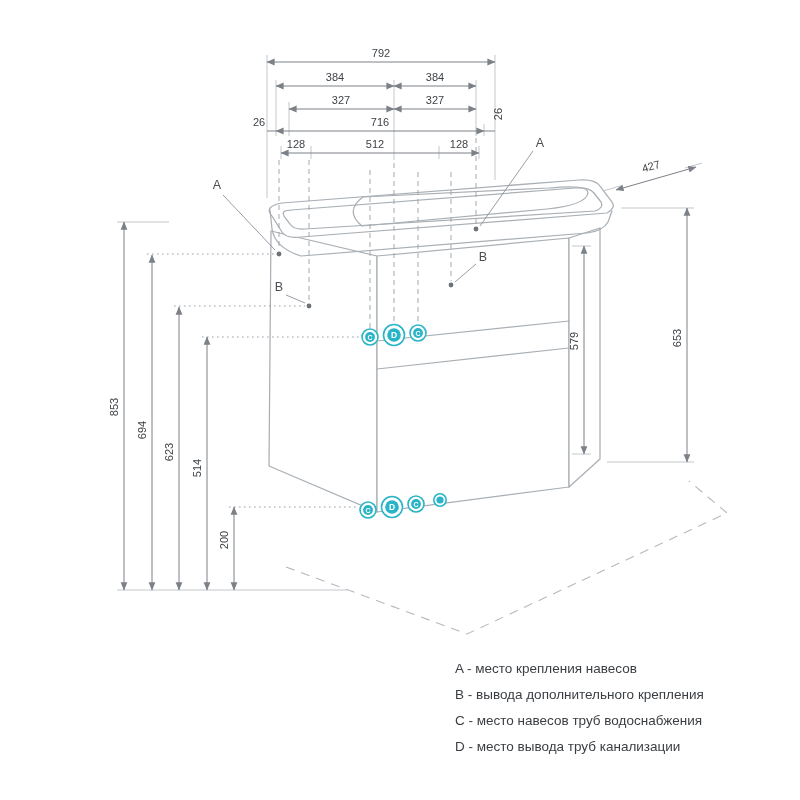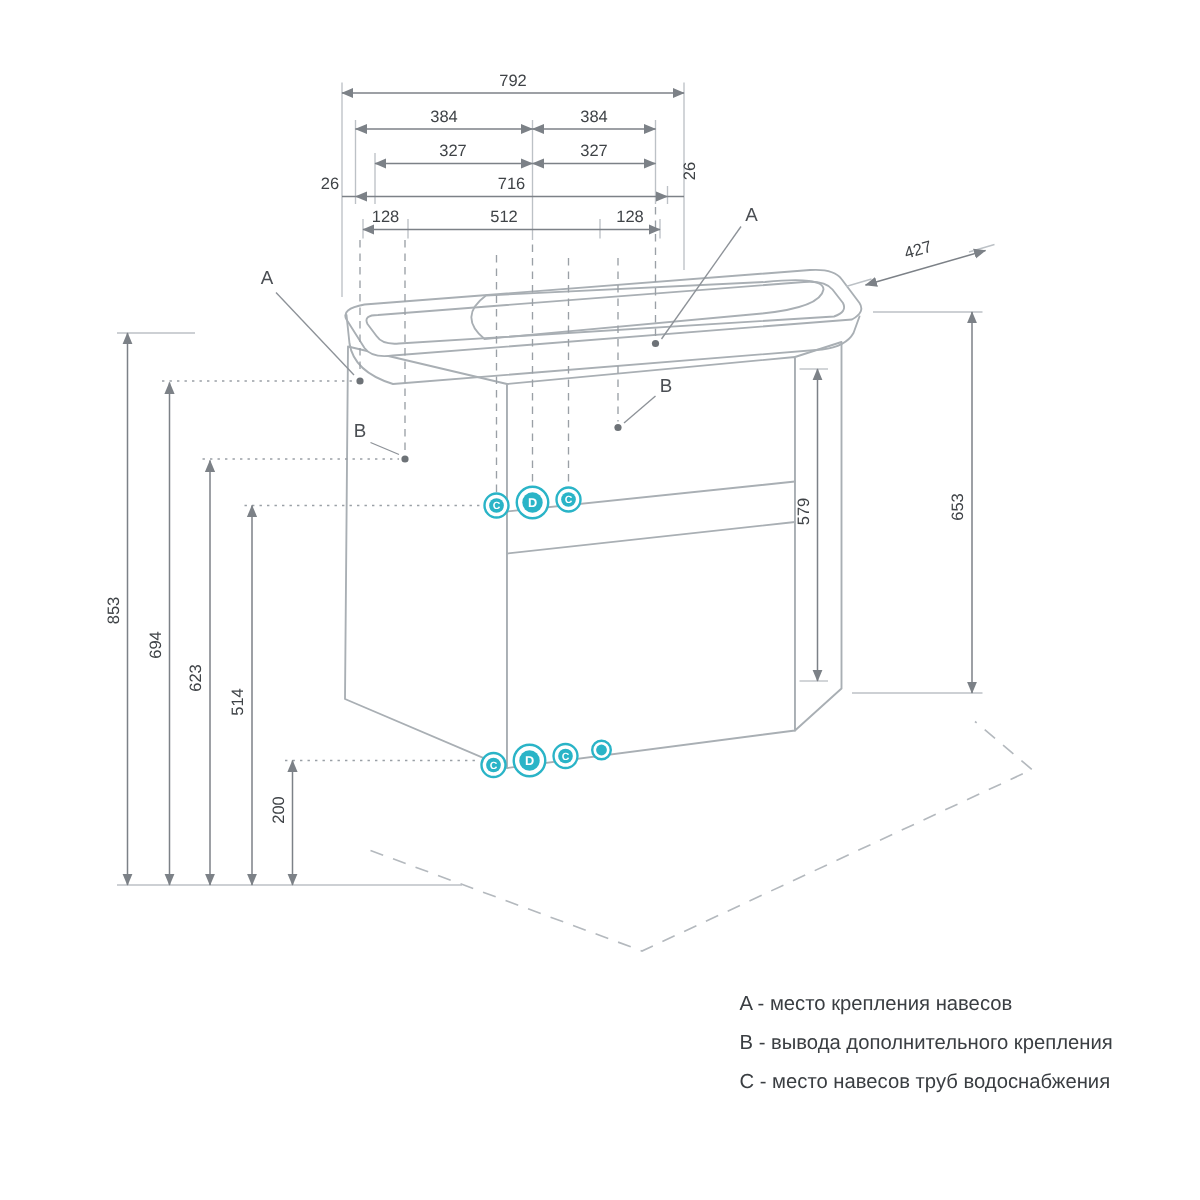--- a/index.html
+++ b/index.html
@@ -1,18 +1,18 @@
 <!DOCTYPE html>
 <html style="--outlet-accent: #2ab4c7; --line: #a9afb4; --dimension: #7c8187; --label-text: #3f4347;"><head>
 <meta charset="utf-8">
 <style>
   html,body{margin:0;padding:0;background:#ffffff;}
   body{width:800px;height:800px;position:relative;overflow:hidden;
        font-family:"Liberation Sans",sans-serif;}
-  .stage{position:absolute;inset:0;}
+  .stage{position:absolute;inset:0;padding-left:39px;}
   svg{display:block;}
 
   
   .s-draw{stroke:var(--line,#a9afb4);stroke-width:1.25;fill:none;stroke-linejoin:round;stroke-linecap:round;}
   .s-face{fill:#ffffff;}
   .s-floor{stroke:#b4b9be;stroke-width:1.1;fill:none;stroke-dasharray:9 7;}
 
   
   .ln-dim{stroke:var(--dimension,#7c8187);stroke-width:1;fill:none;}
   .ln-ext{stroke:#bcc1c6;stroke-width:0.9;}
@@ -22,21 +22,21 @@
   .pt{fill:#6d7277;}
 
   .t-dim{font-size:11px;fill:var(--label-text,#3f4347);text-anchor:middle;}
   .t-marker{font-size:12.5px;fill:#4a4e53;text-anchor:middle;}
   .t-outlet{font-size:7px;font-weight:bold;fill:#ffffff;text-anchor:middle;}
   .t-outlet-big{font-size:8.5px;font-weight:bold;fill:#ffffff;text-anchor:middle;}
 
   .outlet-ring{stroke:var(--outlet-accent,#2ab4c7);stroke-width:1.6;fill:#ffffff;}
   .outlet-core{fill:var(--outlet-accent,#2ab4c7);}
 
-  .legend{position:absolute;left:455px;top:656px;color:#3a3e42;font-size:13.5px;line-height:26px;margin-left:38px;}
+  .legend{position:absolute;left:455px;top:656px;color:#3a3e42;font-size:13.5px;line-height:26px;}
   .legend div{white-space:nowrap;}
 </style>
 </head>
 <body>
 
 <div class="stage">
 <svg width="800" height="800" viewBox="0 0 800 800">
   <defs>
     <marker id="arr" viewBox="0 0 10 10" refX="9" refY="5" markerWidth="8.5" markerHeight="8.5" orient="auto-start-reverse">
       <path d="M0,1 L9.5,5 L0,9 z" fill="#7c8187"></path>
@@ -217,14 +217,15 @@
       <circle class="outlet-ring" cx="401" cy="500" r="6.2"></circle>
       <circle class="outlet-core" cx="401" cy="500" r="3.6"></circle>
     </g>
   </g>
 </svg>
 
 <div class="legend">
   <div>A - место крепления навесов</div>
   <div>B - вывода дополнительного крепления</div>
   <div>C - место навесов труб водоснабжения</div>
+  <div>D - место вывода труб канализации</div>
 </div>
 </div>
 
 </body></html>

